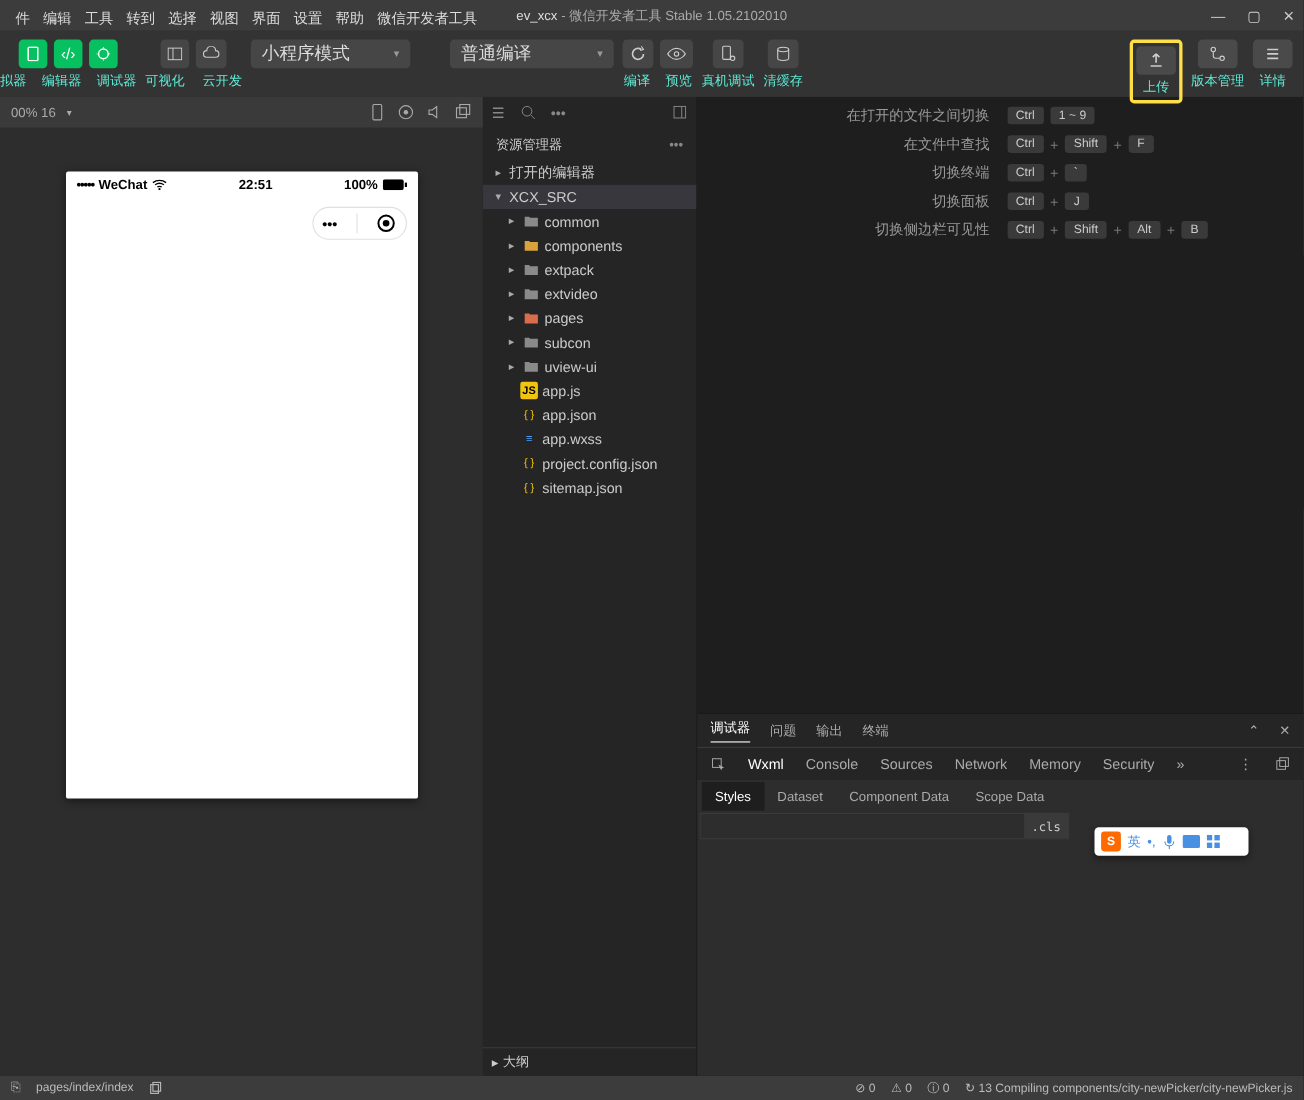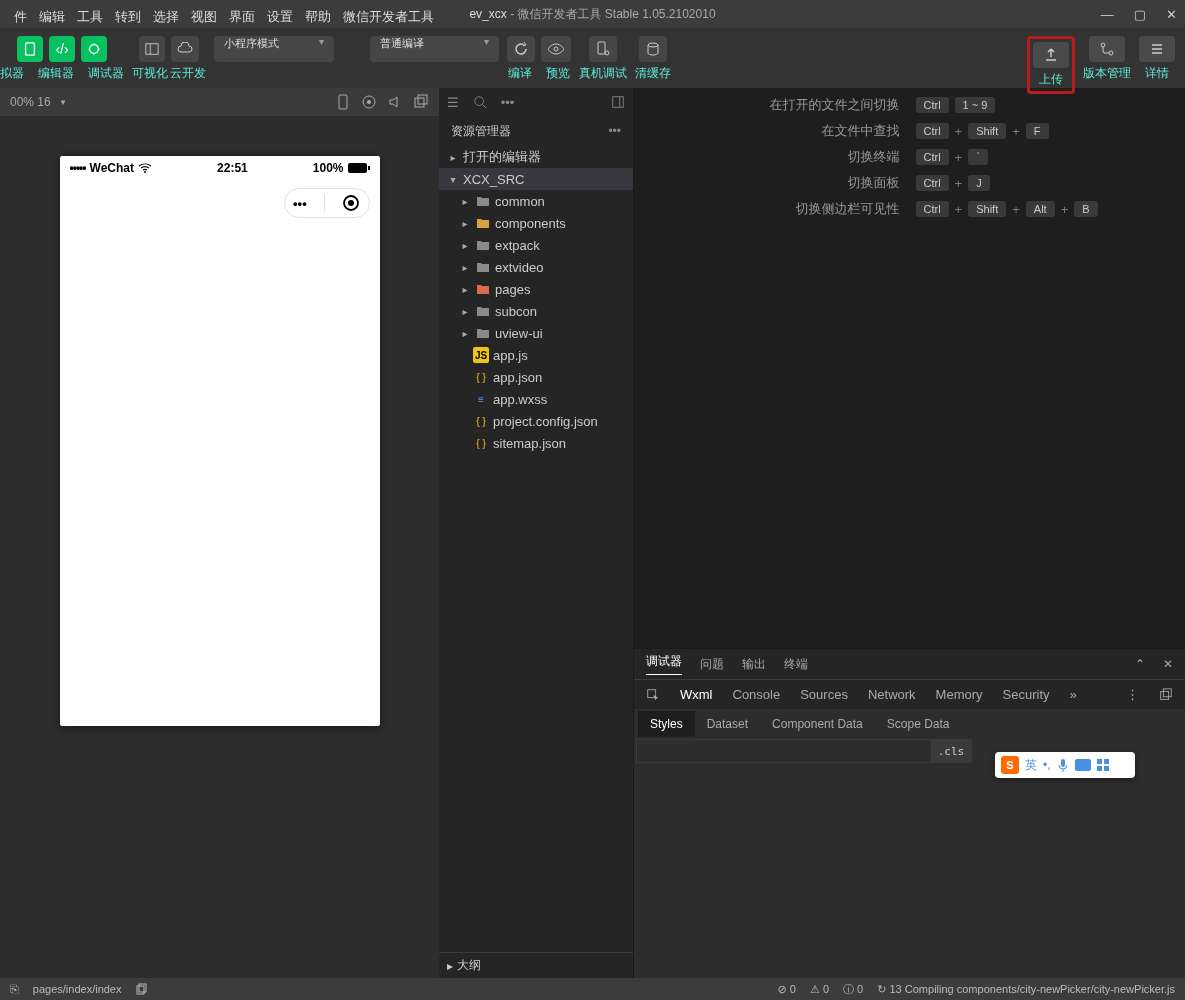--- a/index.html
+++ b/index.html
@@ -10,24 +10,24 @@
 .win-controls { display: flex; gap: 20px; color: #ccc; margin-left: auto; }
 .win-controls span { cursor: pointer; }
 .menubar-inner { display: flex; gap: 12px; padding: 4px 6px; font-size: 13px; color: #ddd; position: absolute; top: 4px; }
 .menubar-inner span { cursor: pointer; }
 .toolbar { height: 60px; background: #333333; display: flex; align-items: flex-start; padding: 8px 10px 0 0; gap: 8px; position: relative; }
 .tool-group { display: flex; flex-direction: column; align-items: center; gap: 3px; }
 .tool-label { font-size: 12px; color: #5eead4; }
 .btn-row { display: flex; gap: 6px; }
 .small-btn { height: 26px; min-width: 26px; background: #464646; border-radius: 4px; display: flex; align-items: center; justify-content: center; color: #ccc; font-size: 14px; padding: 0 6px; }
 .small-btn.green { background: #07c160; color: #fff; }
-.dropdown { height: 26px; background: #464646; border-radius: 4px; display: flex; align-items: flex-start; padding: 0 10px; color: #ddd; font-size: 11px; gap: 40px; }
+.dropdown { height: 26px; background: #464646; border-radius: 4px; display: flex; align-items: center; padding: 0 10px; color: #ddd; font-size: 16px; gap: 40px; }
 .dropdown::after { content: "▾"; font-size: 10px; color: #999; }
 .toolbar-right { margin-left: auto; display: flex; gap: 8px; align-items: flex-start; }
-.highlight-box { border: 3px solid #b91c1c; padding: 3px; border-radius: 4px; }
+.highlight-box { border: 3px solid #fde047; padding: 3px; border-radius: 4px; }
 .gray-btn { height: 26px; background: #4a4a4a; border-radius: 4px; display: flex; align-items: center; justify-content: center; min-width: 36px; }
 .content { display: flex; height: calc(100% - 28px - 60px - 22px); }
 .simulator-panel { width: 439px; background: #2d2d2d; display: flex; flex-direction: column; }
 .sim-toolbar { height: 28px; background: #3a3a3a; display: flex; align-items: center; padding: 0 10px; color: #aaa; font-size: 12px; gap: 10px; }
 .sim-toolbar .spacer { flex: 1; }
 .sim-toolbar svg, .sim-toolbar .ico { width: 16px; height: 16px; }
 .phone-frame { margin: 40px auto 0; width: 320px; height: 570px; background: #fff; border-radius: 2px; box-shadow: 0 2px 8px rgba(0,0,0,0.5); position: relative; }
 .phone-status { height: 24px; display: flex; align-items: center; justify-content: space-between; padding: 0 10px; font-size: 12px; color: #000; font-weight: 600; }
 .phone-status .left { display: flex; align-items: center; gap: 4px; }
 .phone-status .dots { letter-spacing: -1px; }
@@ -137,21 +137,21 @@
             <rect x="1" y="2" width="14" height="12" fill="none" stroke="#ccc"></rect>
             <line x1="6" y1="2" x2="6" y2="14" stroke="#ccc"></line>
           </svg>
         </div>
       <div class="small-btn">
           <svg width="16" height="14" viewBox="0 0 16 14">
             <path d="M4 10a3 3 0 010-6 4 4 0 018 0 3 3 0 010 6z" fill="none" stroke="#ccc"></path>
           </svg>
         </div>
     </div>
-    <div class="btn-row" style="gap:2px">
+    <div class="btn-row" style="gap:16px">
       <span class="tool-label">可视化</span>
       <span class="tool-label">云开发</span>
     </div>
   </div>
   <div class="tool-group">
     <div class="dropdown">
         <span>小程序模式</span>
       </div>
   </div>
   <div style="width:20px"></div>

